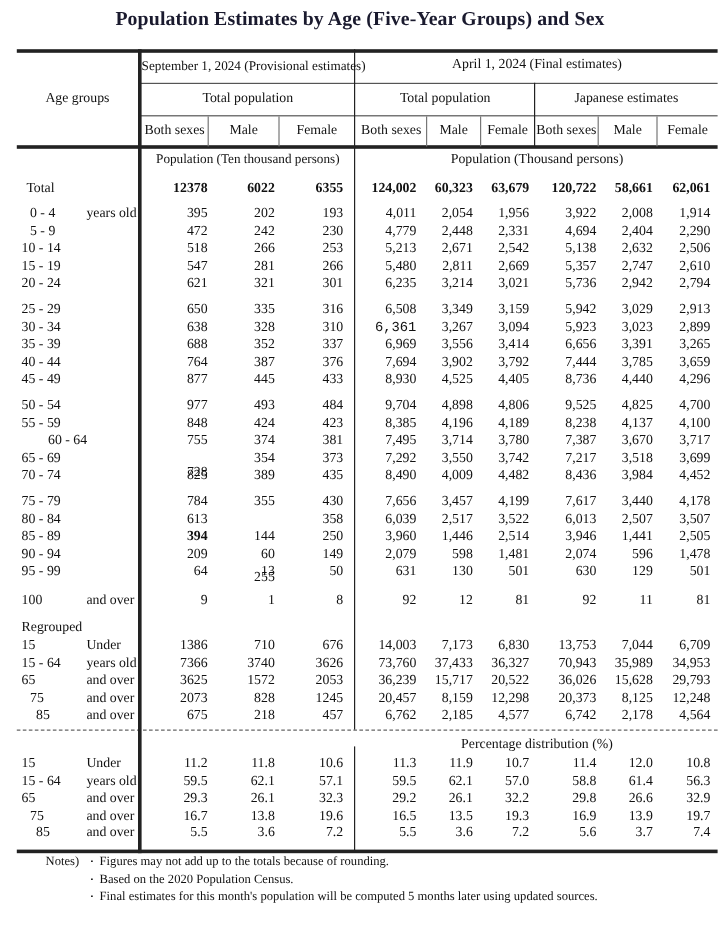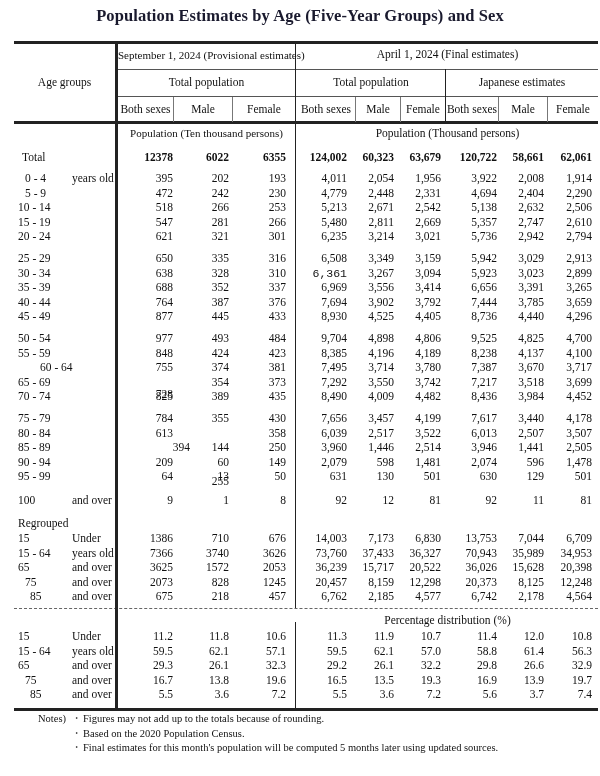--- a/index.html
+++ b/index.html
@@ -235,21 +235,21 @@
     <div class="num" style="right: 427px; top: 426.6px;">613</div>
     <div class="num" style="right: 371px; top: 426.6px; margin-top: 48px;">255</div>
     <div class="num" style="right: 314px; top: 426.6px;">358</div>
     <div class="num" style="right: 253px; top: 426.6px;">6,039</div>
     <div class="num" style="right: 206px; top: 426.6px;">2,517</div>
     <div class="num" style="right: 159px; top: 426.6px;">3,522</div>
     <div class="num" style="right: 103px; top: 426.6px;">6,013</div>
     <div class="num" style="right: 56px; top: 426.6px;">2,507</div>
     <div class="num" style="right: 8px; top: 426.6px;">3,507</div>
     <div class="lab" style="left: 18px; top: 441.2px;">85 - 89</div>
-    <div class="num" style="right: 410px; top: 441.2px;">394</div>
+    <div class="num" style="right: 427px; top: 441.2px; font-weight: bold;">394</div>
     <div class="num" style="right: 371px; top: 441.2px;">144</div>
     <div class="num" style="right: 314px; top: 441.2px;">250</div>
     <div class="num" style="right: 253px; top: 441.2px;">3,960</div>
     <div class="num" style="right: 206px; top: 441.2px;">1,446</div>
     <div class="num" style="right: 159px; top: 441.2px;">2,514</div>
     <div class="num" style="right: 103px; top: 441.2px;">3,946</div>
     <div class="num" style="right: 56px; top: 441.2px;">1,441</div>
     <div class="num" style="right: 8px; top: 441.2px;">2,505</div>
     <div class="lab" style="left: 18px; top: 455.8px;">90 - 94</div>
     <div class="num" style="right: 427px; top: 455.8px;">209</div>
@@ -308,21 +308,21 @@
     <div class="lab" style="left: 18px; top: 561.2px;">65</div>
     <div class="lab" style="left: 72px; top: 561.2px;">and over</div>
     <div class="num" style="right: 427px; top: 561.2px;">3625</div>
     <div class="num" style="right: 371px; top: 561.2px;">1572</div>
     <div class="num" style="right: 314px; top: 561.2px;">2053</div>
     <div class="num" style="right: 253px; top: 561.2px;">36,239</div>
     <div class="num" style="right: 206px; top: 561.2px;">15,717</div>
     <div class="num" style="right: 159px; top: 561.2px;">20,522</div>
     <div class="num" style="right: 103px; top: 561.2px;">36,026</div>
     <div class="num" style="right: 56px; top: 561.2px;">15,628</div>
-    <div class="num" style="right: 8px; top: 561.2px;">20,398</div>
+    <div class="num" style="right: 8px; top: 561.2px;">29,793</div>
     <div class="lab" style="left: 25px; top: 575.8px;">75</div>
     <div class="lab" style="left: 72px; top: 575.8px;">and over</div>
     <div class="num" style="right: 427px; top: 575.8px;">2073</div>
     <div class="num" style="right: 371px; top: 575.8px;">828</div>
     <div class="num" style="right: 314px; top: 575.8px;">1245</div>
     <div class="num" style="right: 253px; top: 575.8px;">20,457</div>
     <div class="num" style="right: 206px; top: 575.8px;">8,159</div>
     <div class="num" style="right: 159px; top: 575.8px;">12,298</div>
     <div class="num" style="right: 103px; top: 575.8px;">20,373</div>
     <div class="num" style="right: 56px; top: 575.8px;">8,125</div>

